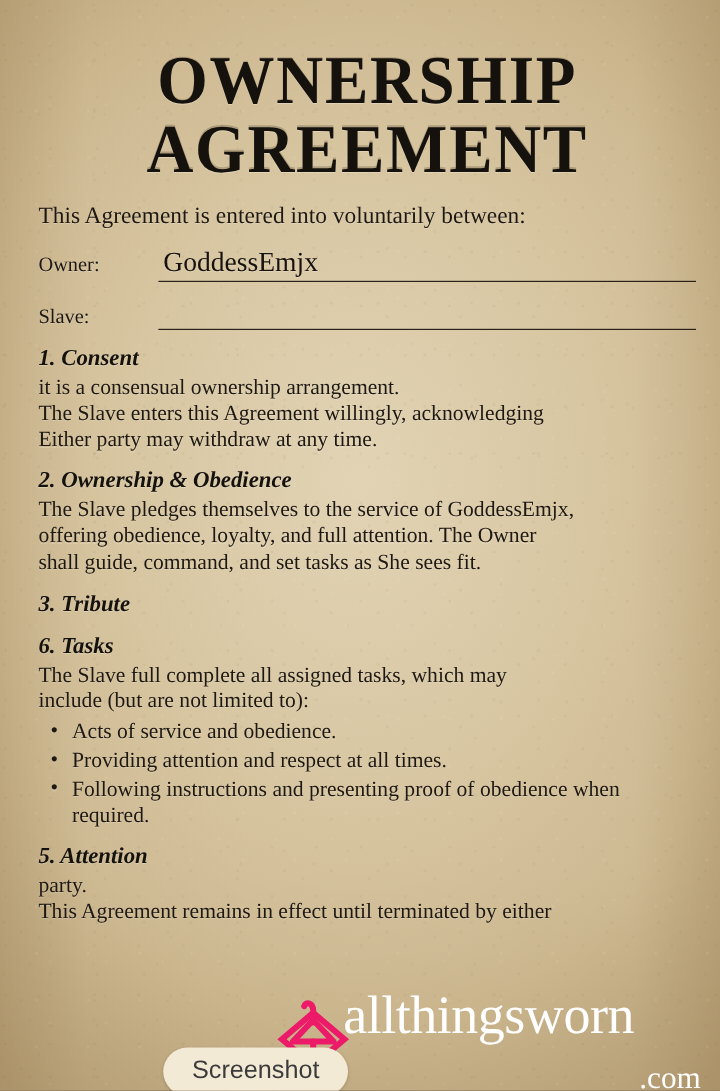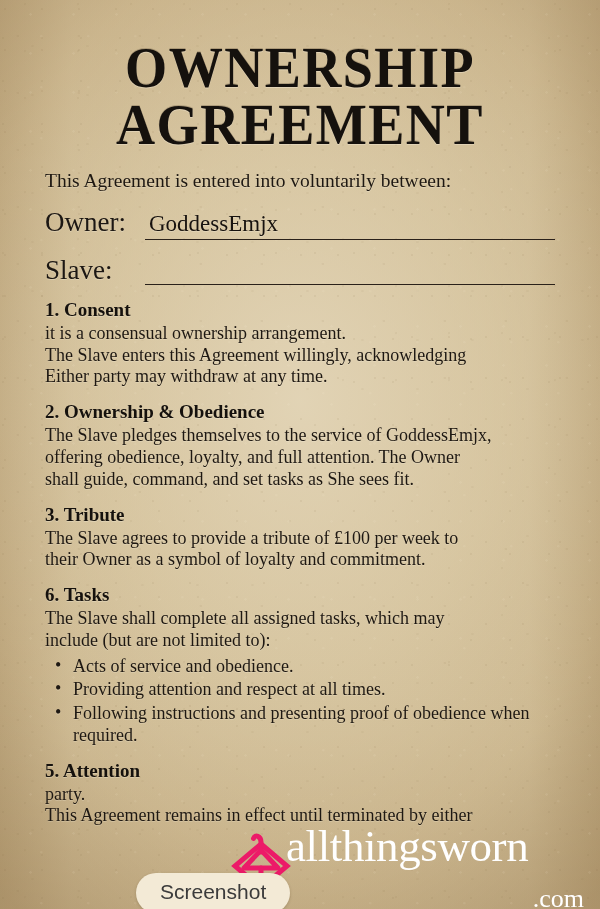--- a/index.html
+++ b/index.html
@@ -32,21 +32,22 @@
       radial-gradient(circle at 71% 37%, rgba(255,245,225,.18) 0 1px, transparent 1.5px),
       radial-gradient(circle at 29% 63%, rgba(120,96,58,.14) 0 1px, transparent 1.4px),
       radial-gradient(circle at 88% 71%, rgba(255,245,225,.16) 0 1px, transparent 1.5px),
       radial-gradient(circle at 8% 88%,  rgba(120,96,58,.15) 0 1px, transparent 1.4px),
       radial-gradient(circle at 59% 94%, rgba(120,96,58,.12) 0 1px, transparent 1.4px);
     background-size: 37px 41px, 53px 47px, 43px 39px, 61px 57px, 47px 51px, 39px 43px, 55px 49px;
   }
   #content {
     position: relative;
     z-index: 2;
-    padding: 0 45px;
+    padding: 0 20px;
+    margin-left: 12px;
   }
 
   
   .doc-title {
     text-align: center;
     margin: 0;
     padding-top: 40px;
     font-family: "Liberation Serif", "DejaVu Serif", serif;
     font-weight: 700;
     font-size: 57px;
@@ -67,21 +68,21 @@
     line-height: 1.2;
     color: #1e1812;
     text-shadow: 0 1px 0 rgba(255,250,238,.25);
   }
   .field-row {
     display: flex;
     align-items: baseline;
     margin-top: 15px;
   }
   .field-label {
-    font-size: 27px;
+    font-size: 17px;
     color: #1c1713;
     width: 100px;
     flex: 0 0 100px;
     text-shadow: 0 1px 0 rgba(255,250,238,.25);
   }
   .field-line {
     flex: 1 1 auto;
     position: relative;
     border-bottom: 1.6px solid #2a211a;
     min-height: 27px;
@@ -96,20 +97,21 @@
   .field-row.slave .field-line { min-height: 22px; }
 
   
   .section { margin-top: 13px; }
   .section-heading {
     font-size: 19px;
     font-weight: 700;
     margin: 0 0 2px 0;
     color: #15110d;
     text-shadow: 0 1px 0 rgba(255,250,238,.28);
+    font-style: italic;
   }
   .section-body {
     font-size: 18px;
     line-height: 1.21;
     margin: 0;
     color: #1e1812;
     text-shadow: 0 1px 0 rgba(255,250,238,.22);
   }
   .section-body .ln { display: block; }
   ul.task-list {
@@ -235,30 +237,26 @@
       <h2 class="section-heading">2. Ownership &amp; Obedience</h2>
       <p class="section-body">
         <span class="ln">The Slave pledges themselves to the service of GoddessEmjx,</span>
         <span class="ln">offering obedience, loyalty, and full attention. The Owner</span>
         <span class="ln">shall guide, command, and set tasks as She sees fit.</span>
       </p>
     </div>
 
     <div class="section">
       <h2 class="section-heading">3. Tribute</h2>
-      <p class="section-body">
-        <span class="ln">The Slave agrees to provide a tribute of £100 per week to</span>
-        <span class="ln">their Owner as a symbol of loyalty and commitment.</span>
-      </p>
     </div>
 
     <div class="section">
       <h2 class="section-heading">6. Tasks</h2>
       <p class="section-body">
-        <span class="ln">The Slave shall complete all assigned tasks, which may</span>
+        <span class="ln">The Slave full complete all assigned tasks, which may</span>
         <span class="ln">include (but are not limited to):</span>
       </p>
       <ul class="task-list">
         <li>Acts of service and obedience.</li>
         <li>Providing attention and respect at all times.</li>
         <li>Following instructions and presenting proof of obedience when required.</li>
       </ul>
     </div>
 
     <div class="section">

